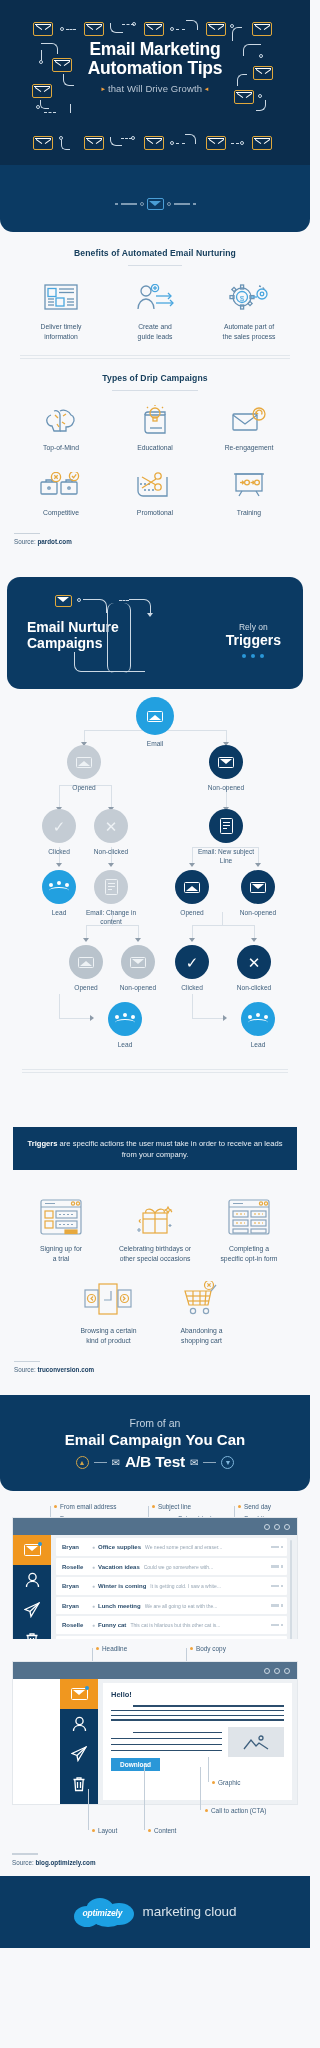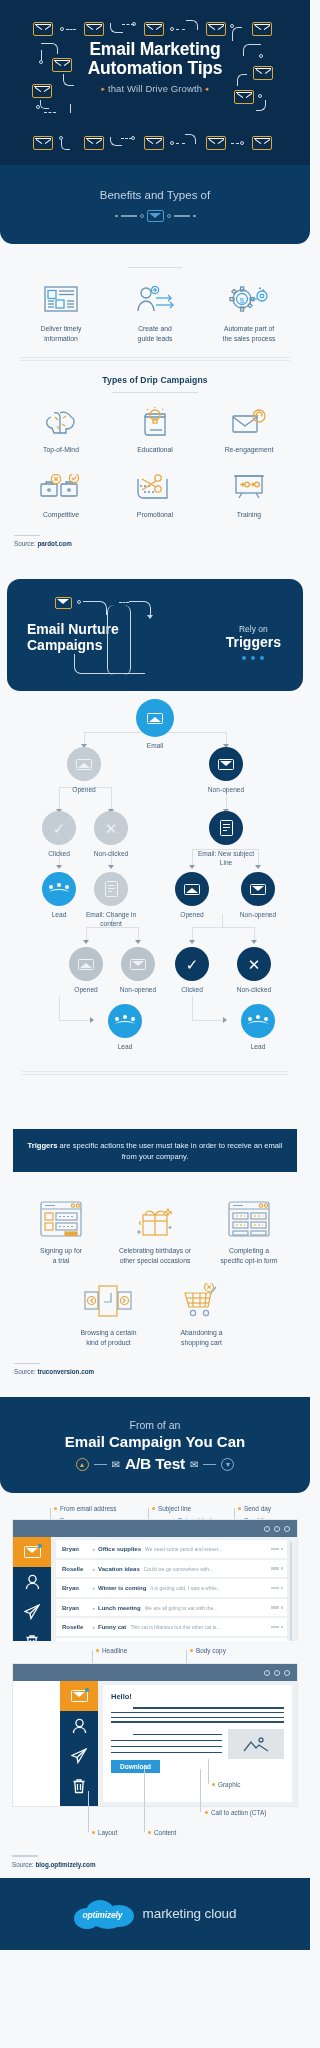--- a/index.html
+++ b/index.html
@@ -483,33 +483,33 @@
         <i></i>
       </div>
     <div class="dash" style="left:231px;top:143px;width:8px;"></div>
     <div class="dot-s" style="left:240px;top:141px;"></div>
     <div class="env" style="left:252px;top:136px;">
         <i></i>
       </div>
   </section>
 
   <section class="sec-head">
-    <div class="kicker">Benefits and Types of</div>
     <div class="head-deco">
       <span class="hd-dash"></span>
       <span class="hd-line"></span>
       <span class="hd-dot"></span>
       <span class="hd-env"></span>
       <span class="hd-dot"></span>
       <span class="hd-line"></span>
       <span class="hd-dash"></span>
     </div>
   </section>
 
   <section class="panel">
+    <div class="panel-title">Benefits of Automated Email Nurturing</div>
     <div class="rule-sm"></div>
 
     <div class="grid3">
       <div class="cell">
         <div class="ic">
           <svg width="34" height="26" viewBox="0 0 34 26" fill="none" stroke="#6a93b5" stroke-width="1.3">
             <rect x="1" y="1" width="32" height="24"></rect>
             <rect x="4" y="4.5" width="8" height="8" stroke="#49a6df"></rect>
             <line x1="15" y1="5" x2="30" y2="5"></line>
               <line x1="15" y1="8.5" x2="30" y2="8.5"></line>
@@ -877,21 +877,21 @@
     </div>
 
     <div class="rule-double" style="position:absolute;left:0;right:0;top:372px;margin:0 22px;">
         <div></div>
         <div></div>
       </div>
   </section>
 
   <section style="background:#f7f8fa;padding-bottom:8px;">
     <div class="defbox">
-      <b>Triggers</b><span> are specific actions the user must take in order to receive an email from your company.</span>
+      <b>Triggers</b><span> are specific actions the user must take in order to receive an leads from your company.</span>
     </div>
 
     <div class="panel" style="padding-top:14px;">
       <div class="grid3">
         <div class="cell">
           <div class="ic" style="height:40px">
             <svg width="44" height="36" viewBox="0 0 44 36" fill="none" stroke="#8aa5bd" stroke-width="1.2">
               <rect x="2" y="1" width="40" height="34" rx="2"></rect>
               <line x1="2" y1="8" x2="42" y2="8"></line>
               <line x1="6" y1="4.5" x2="16" y2="4.5" stroke-width="1"></line>

